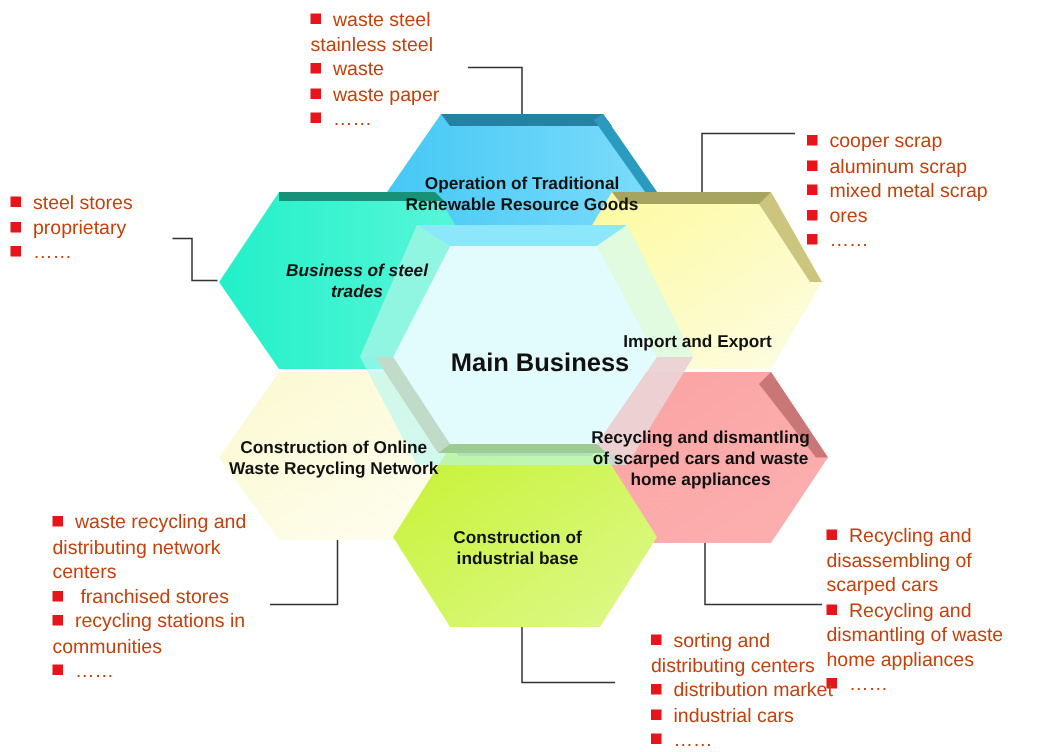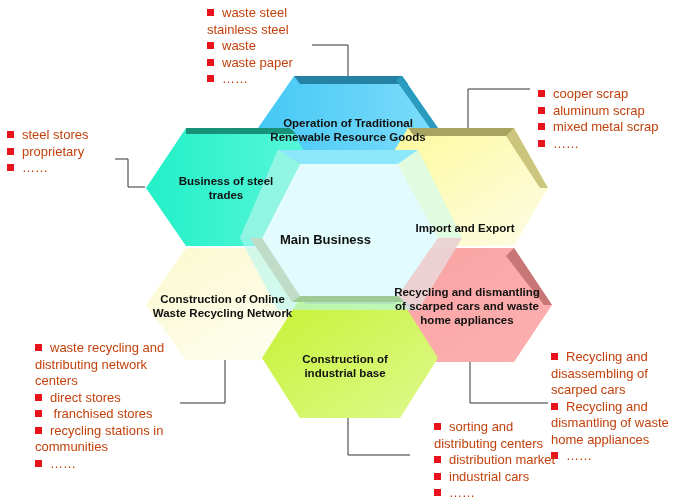--- a/index.html
+++ b/index.html
@@ -1,19 +1,19 @@
 <!DOCTYPE html>
 <html><head>
 <meta charset="utf-8">
 <style>
   html,body{margin:0;padding:0;background:#ffffff;}
   body{width:700px;height:501px;position:relative;overflow:hidden;font-family:"Liberation Sans",sans-serif;}
   svg#diagram{position:absolute;left:0;top:0;}
   .hex-label{position:absolute;font-family:"Liberation Sans",sans-serif;font-weight:bold;font-size:11.5px;color:#111;text-align:center;line-height:14px;display:flex;align-items:center;justify-content:center;}
-  .center-label{position:absolute;font-family:"Liberation Sans",sans-serif;font-weight:bold;font-size:13px;color:#111;text-align:left;}
+  .center-label{position:absolute;font-family:"Liberation Sans",sans-serif;font-weight:bold;font-size:17px;color:#111;text-align:center;}
   .note{position:absolute;font-family:"Liberation Sans",sans-serif;font-size:13px;color:#c2410c;line-height:16.5px;margin:0;padding:0;list-style:none;}
   .note li{margin:0;padding:0;}
   .bullet{display:inline-block;width:7px;height:7px;background:#e8141b;margin-right:8px;vertical-align:1px;}
 </style>
 </head>
 <body>
 
 <svg id="diagram" width="700" height="501">
   <defs>
     <linearGradient id="g-top" x1="0" y1="0" x2="1" y2="0">
@@ -89,21 +89,21 @@
     <polygon points="262,238 300,296 292,302 250,238" fill="#c0dcc8"></polygon>
     <polygon points="300,296 398,296 404,302 292,302" fill="#9ecb94"></polygon>
     <polygon points="278,150 418,150 398,164 300,164" fill="#8de7fa"></polygon>
     <polygon points="240,238 278,150 300,164 262,238" fill="#90f6e2"></polygon>
     <polygon points="418,150 462,238 438,238 398,164" fill="#e2fbe0" opacity="0.9"></polygon>
     <polygon points="438,238 462,238 418,310 398,296" fill="#f0cfd2" opacity="0.9"></polygon>
   </g>
 </svg>
 
 <div class="hex-label" style="left:270px;top:108px;width:156px;height:44px;">Operation of Traditional Renewable Resource Goods</div>
-<div class="hex-label" style="left:164px;top:172px;width:124px;height:32px;">Business of steel trades</div>
+<div class="hex-label" style="left:176px;top:172px;width:124px;height:32px;font-style:italic;">Business of steel trades</div>
 <div class="hex-label" style="left:400px;top:188px;width:130px;height:22px;margin-top:29px;">Import and Export</div>
 <div class="hex-label" style="left:150px;top:282px;width:145px;height:48px;">Construction of Online Waste Recycling Network</div>
 <div class="hex-label" style="left:388px;top:282px;width:158px;height:48px;">Recycling and dismantling of scarped cars and waste home appliances</div>
 <div class="hex-label" style="left:280px;top:350px;width:130px;height:32px;">Construction of industrial base</div>
 <div class="center-label" style="left:280px;top:232px;width:160px;">Main Business</div>
 
 <ul class="note" style="left:207px;top:5px;width:120px;">
   <li><span class="bullet"></span><span>waste steel</span></li>
   <li><span>stainless steel</span></li>
   <li style="margin-left:-2px;"><span class="bullet" style="margin-left:2px;"></span><span style="display:inline-block;width:40px;">waste</span></li>
@@ -114,26 +114,26 @@
 <ul class="note" style="left:7px;top:127px;width:110px;">
   <li><span class="bullet"></span><span>steel stores</span></li>
   <li><span class="bullet"></span><span>proprietary</span></li>
   <li><span class="bullet"></span><span>……</span></li>
 </ul>
 
 <ul class="note" style="left:538px;top:86px;width:160px;">
   <li><span class="bullet"></span><span>cooper scrap</span></li>
   <li><span class="bullet"></span><span>aluminum scrap</span></li>
   <li><span class="bullet"></span><span>mixed metal scrap</span></li>
+  <li><span class="bullet"></span><span>ores</span></li>
   <li><span class="bullet"></span><span>……</span></li>
 </ul>
 
 <ul class="note" style="left:35px;top:340px;width:150px;">
   <li><span class="bullet"></span><span>waste recycling and distributing network centers</span></li>
-  <li><span class="bullet"></span><span>direct stores</span></li>
   <li><span class="bullet"></span><span style="white-space:pre;"> franchised stores</span></li>
   <li><span class="bullet"></span><span>recycling stations in communities</span></li>
   <li><span class="bullet"></span><span>……</span></li>
 </ul>
 
 <ul class="note" style="left:551px;top:349px;width:135px;">
   <li><span class="bullet"></span><span>Recycling and disassembling of scarped cars</span></li>
   <li><span class="bullet"></span><span>Recycling and dismantling of waste home appliances</span></li>
   <li><span class="bullet"></span><span>……</span></li>
 </ul>

